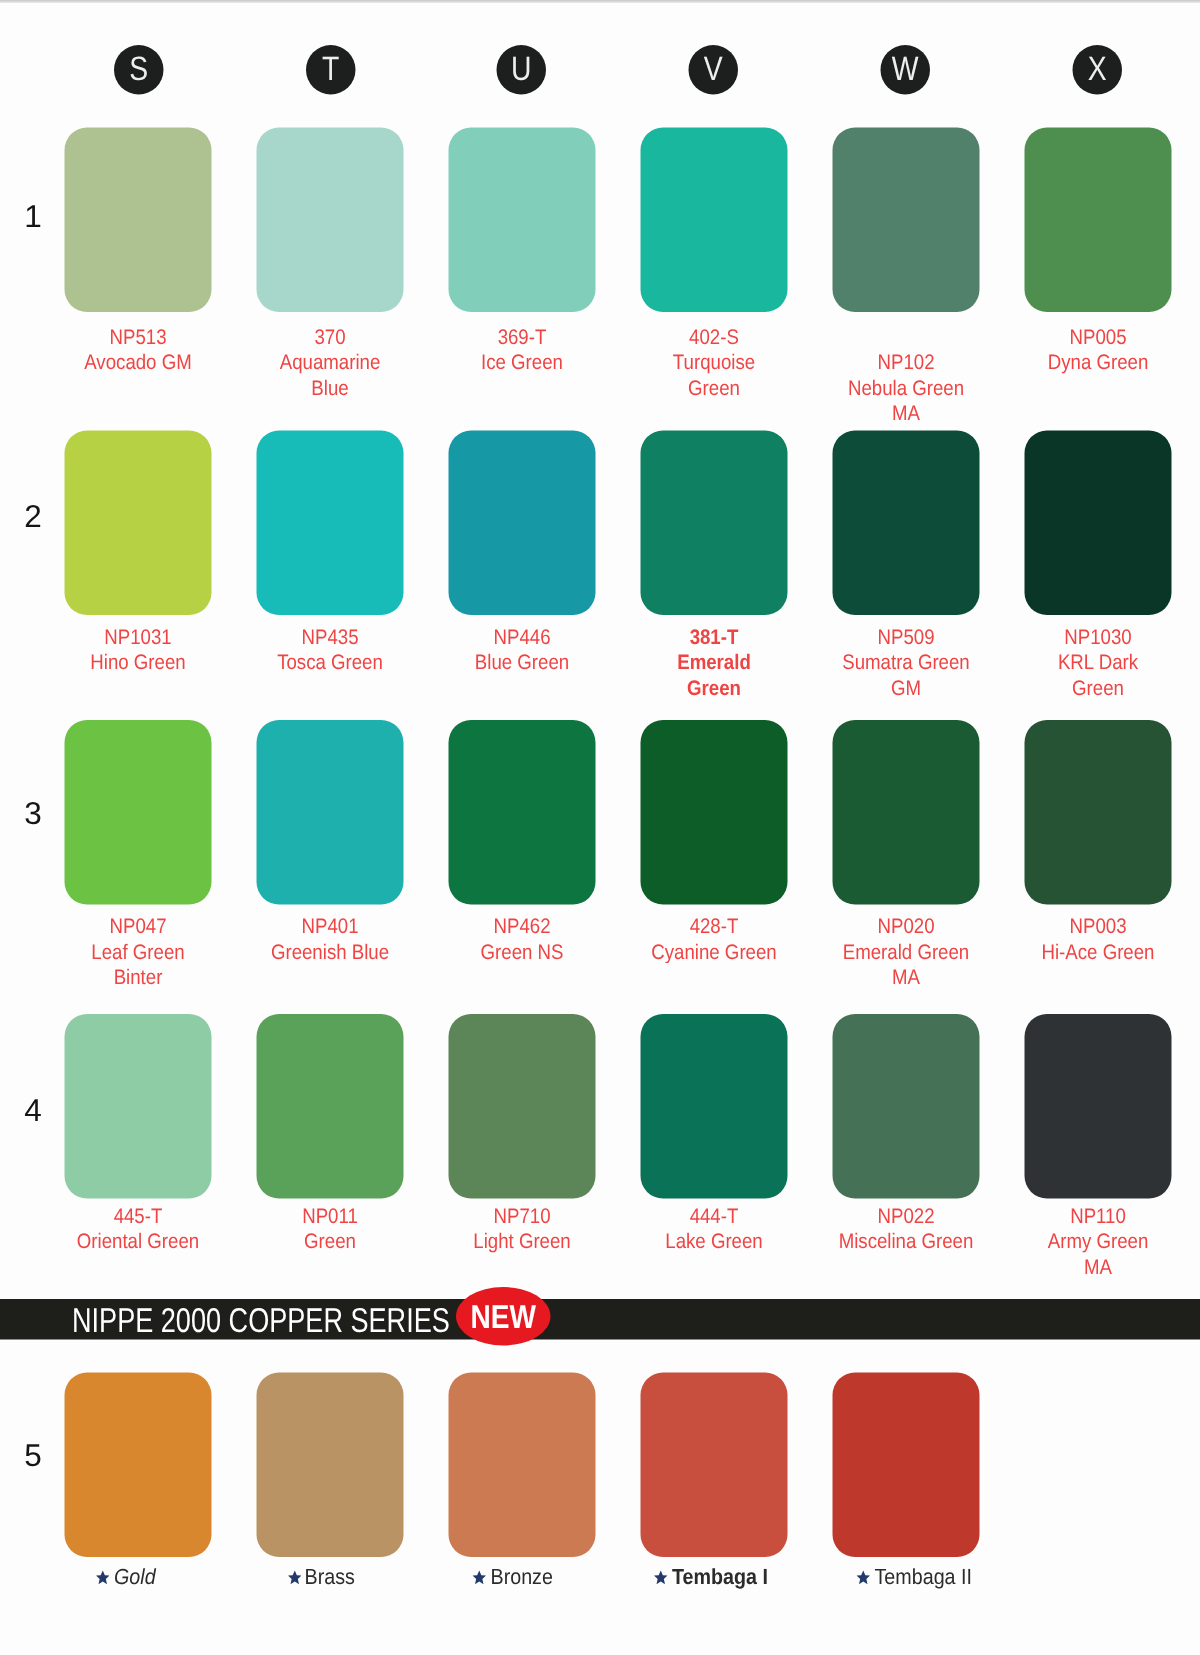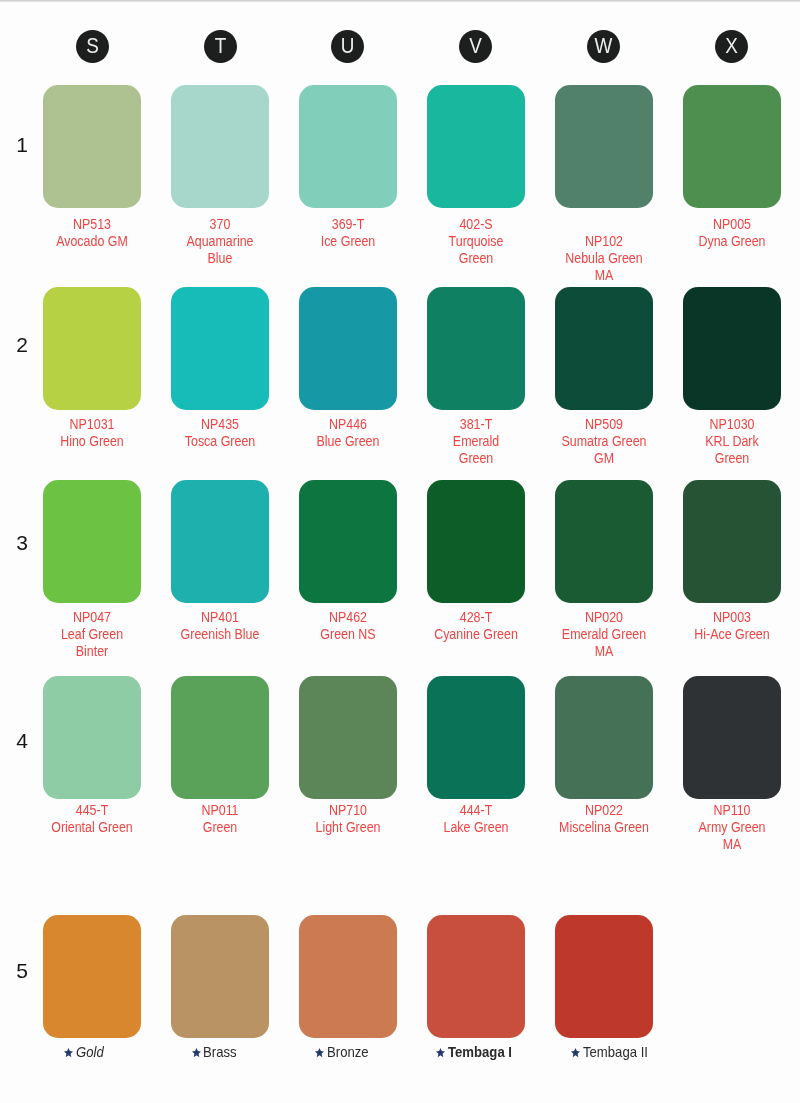--- a/index.html
+++ b/index.html
@@ -90,21 +90,21 @@
       <div class="lbl" style="left: 140.1px; top: 415.5px;">
         <div>NP435</div>
         <div>Tosca Green</div>
       </div>
       <div class="sw" style="left: 298.9px; top: 286.5px; background: rgb(23, 152, 165);"></div>
       <div class="lbl" style="left: 267.9px; top: 415.5px;">
         <div>NP446</div>
         <div>Blue Green</div>
       </div>
       <div class="sw" style="left: 426.8px; top: 286.5px; background: rgb(16, 128, 98);"></div>
-      <div class="lbl" style="left: 395.8px; top: 415.5px;">
+      <div class="lbl" style="left: 395.8px; top: 415.5px; font-weight: bold;">
         <div>381-T</div>
         <div>Emerald</div>
         <div>Green</div>
       </div>
       <div class="sw" style="left: 554.6px; top: 286.5px; background: rgb(12, 76, 56);"></div>
       <div class="lbl" style="left: 523.6px; top: 415.5px;">
         <div>NP509</div>
         <div>Sumatra Green</div>
         <div>GM</div>
       </div>
@@ -173,20 +173,26 @@
         <div>NP022</div>
         <div>Miscelina Green</div>
       </div>
       <div class="sw" style="left: 682.5px; top: 675.5px; background: rgb(46, 50, 52);"></div>
       <div class="lbl" style="left: 651.5px; top: 802px;">
         <div>NP110</div>
         <div>Army Green</div>
         <div>MA</div>
       </div>
     </div>
+  <div class="banner" id="banner" style="top: 866px; background: rgb(30, 31, 27);">
+    <div class="btxt" style="left: 47.5px; top: 1px; color: rgb(255, 255, 255);">NIPPE 2000 COPPER SERIES</div>
+    <div class="newel" style="background: rgb(229, 25, 31); width: 63px; height: 39px; left: 304px; top: -8px;">
+        <span style="color: rgb(255, 255, 255); font-size: 22px; line-height: 39px; transform: scaleX(0.85);">NEW</span>
+      </div>
+  </div>
   <div id="copper">
       <div class="rownum" style="left: 9px; top: 959.1px;">5</div>
       <div class="sw" style="left: 43.2px; top: 915px; background: rgb(217, 135, 46);"></div>
       <div class="clbl" style="left: 64.2px; top: 1044px; font-style: italic;"><span class="star"><svg width="9" height="11" viewBox="0 0 20 21">
             <path fill="#233a6b" d="M10 0.5 L13.1 7.4 L20 8.0 L14.6 13.0 L16.3 21 L10 16.7 L3.7 21 L5.4 13.0 L0 8.0 L6.9 7.4 Z"></path>
           </svg></span><span class="nm">Gold</span></div>
       <div class="sw" style="left: 171.1px; top: 915px; background: rgb(186, 147, 100);"></div>
       <div class="clbl" style="left: 191.6px; top: 1044px;"><span class="star"><svg width="9" height="11" viewBox="0 0 20 21">
             <path fill="#233a6b" d="M10 0.5 L13.1 7.4 L20 8.0 L14.6 13.0 L16.3 21 L10 16.7 L3.7 21 L5.4 13.0 L0 8.0 L6.9 7.4 Z"></path>
           </svg></span><span class="nm">Brass</span></div>

